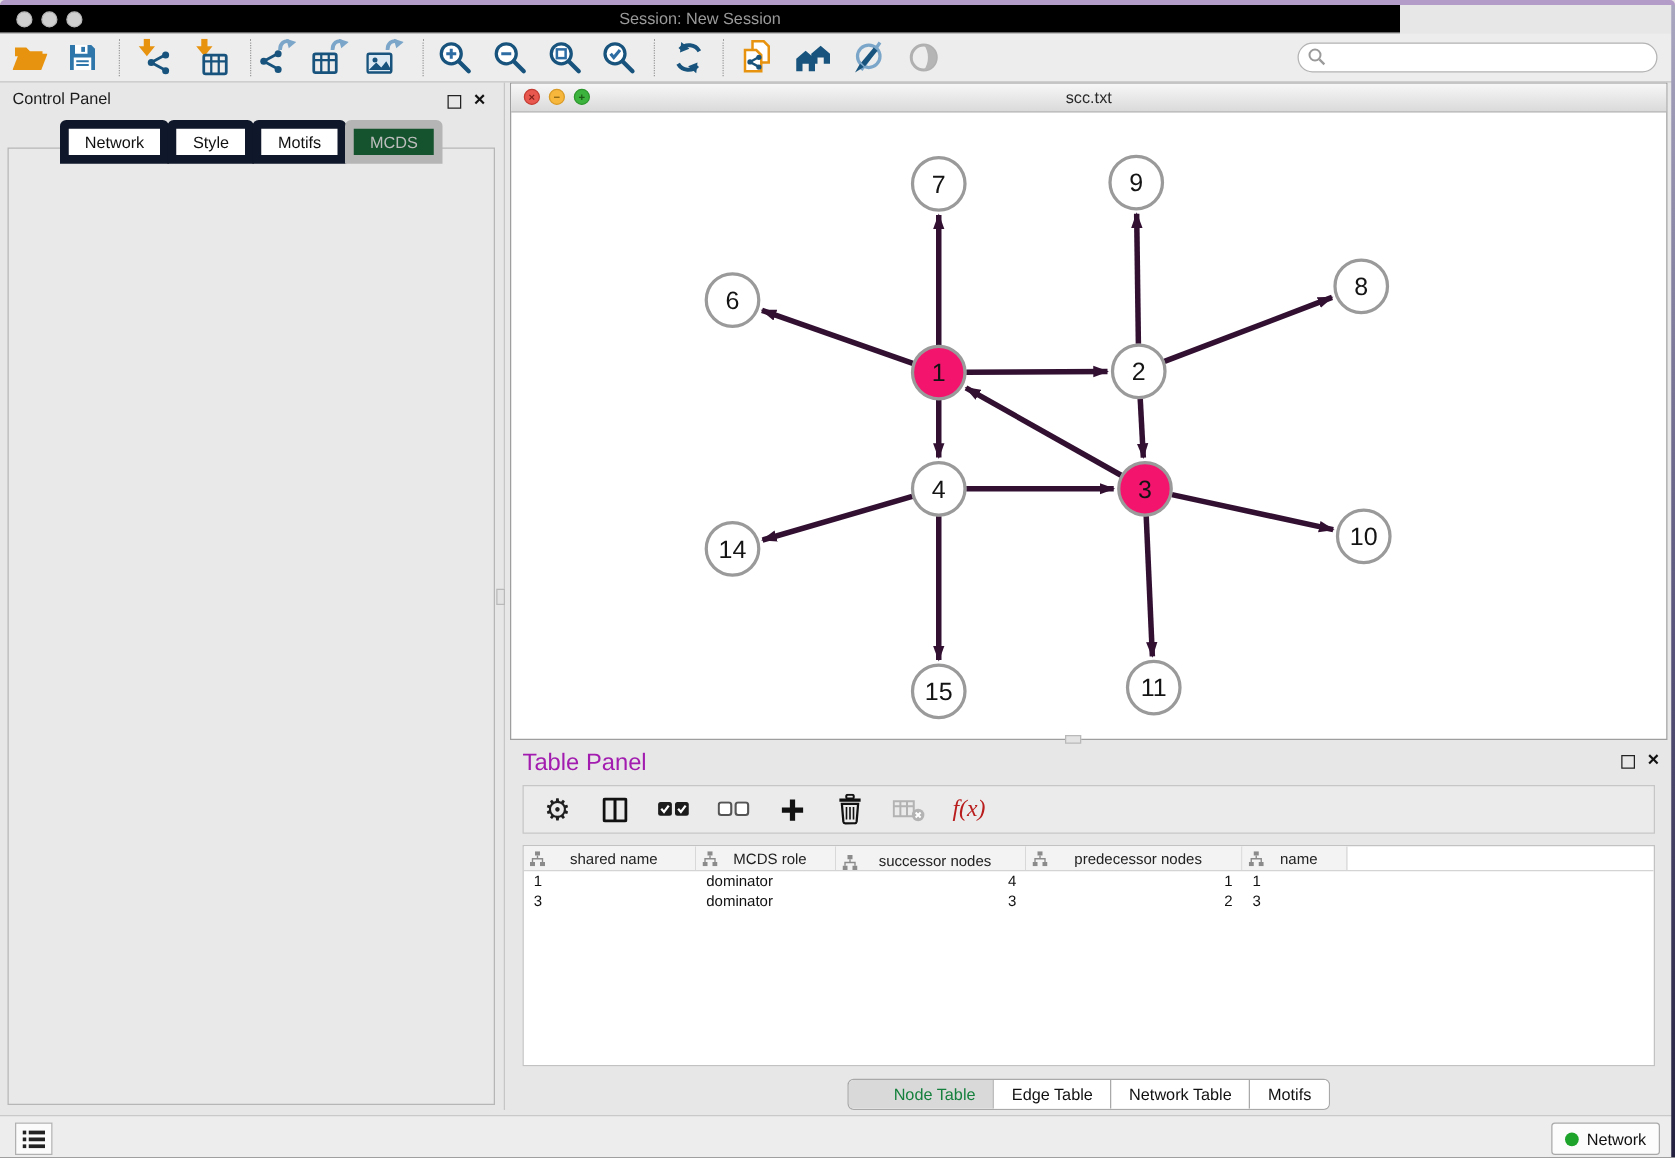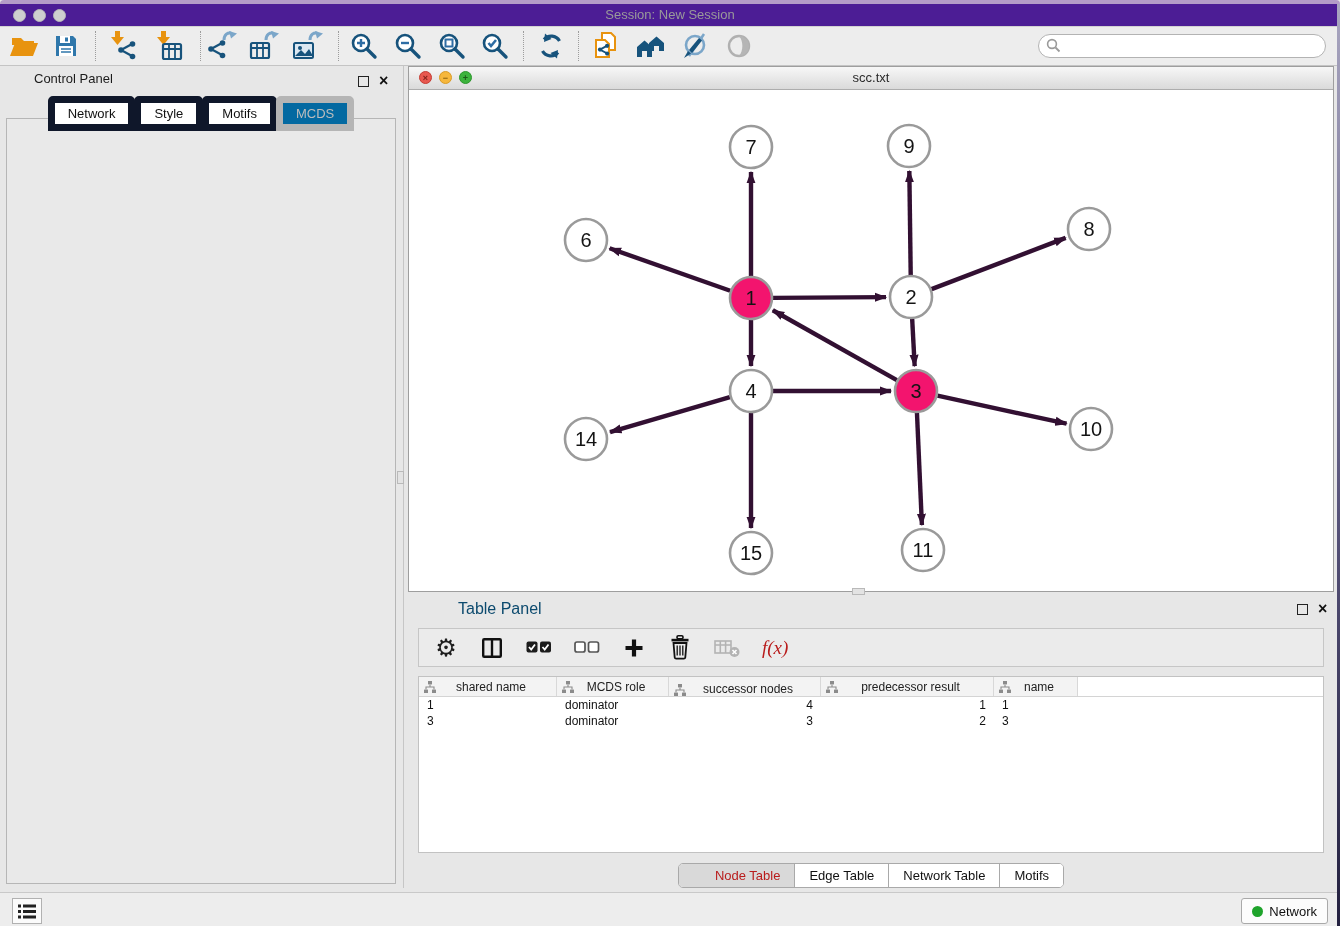--- a/index.html
+++ b/index.html
@@ -1,36 +1,36 @@
 <!DOCTYPE html>
 <html><head>
 <meta charset="utf-8">
 <style>
   html,body{margin:0;padding:0;background:#555;}
   #app{position:relative;width:1340px;height:926px;background:#e7e7e7;font-family:"Liberation Sans",sans-serif;overflow:hidden;}
   .abs{position:absolute;}
   
   #top-accent{left:0;top:0;width:1340px;height:4px;background:#b49cc8;border-radius:4px 4px 0 0;}
-  #titlebar{left:0;top:4px;width:1340px;height:22px;background:#4c1d95;border-bottom:1px solid #d2d2d2;}
+  #titlebar{left:0;top:4px;width:1120px;height:22px;background:#000000;border-bottom:1px solid #d2d2d2;}
   .tl-gray{position:absolute;top:5px;width:11px;height:11px;border-radius:50%;background:#cfcfcf;border:1px solid #b7b7b7;}
   #win-title{width:100%;text-align:center;line-height:22px;font-size:13px;color:#9a9a9a;}
   
   #main-toolbar{left:0;top:27px;width:1340px;height:38px;background:#ededed;border-bottom:1px solid #c4c4c4;}
   .tbi{position:absolute;top:0;width:38px;height:38px;display:flex;align-items:center;justify-content:center;}
   .tbsep{position:absolute;top:4px;height:30px;width:0;border-left:1px dotted #9c9c9c;}
   #search-wrap{position:absolute;right:14px;top:7px;width:288px;height:24px;}
   #search-input{width:100%;height:100%;box-sizing:border-box;border:1px solid #b3b3b3;border-radius:12px;background:#fff;padding:0 8px 0 27px;font-size:13px;outline:none;}
   #search-mag{position:absolute;left:8px;top:4px;}
   
-  #cp-header-title{left:10px;top:71px;font-size:13px;color:#1b1b1b;margin-left:24px;}
+  #cp-header-title{left:10px;top:71px;font-size:13px;color:#1b1b1b;}
   .float-ic{width:9px;height:9px;border:1.6px solid #222;}
   .close-ic{font-size:16px;font-weight:bold;color:#111;line-height:14px;}
   #cp-tabs{left:0;top:96px;width:403px;display:flex;justify-content:center;}
   .tab{font-size:13px;padding:3px 13px;background:#fff;border:7px solid #0f172a;border-radius:5px 5px 0 0;margin-left:-1px;color:#111;position:relative;z-index:2;}
-  .tab.active{background:#0369a1;color:#bdbdbd;border-color:#b5b5b5;}
+  .tab.active{background:#14532d;color:#bdbdbd;border-color:#b5b5b5;}
   #cp-content{left:6px;top:118px;width:390px;height:766px;background:#e9e9e9;border:1px solid #b6b6b6;box-sizing:border-box;z-index:1;}
   #opt-label{left:0;top:137px;width:403px;text-align:center;font-size:13px;color:#111;}
   #opt-dropdown{left:44px;top:157px;width:311px;height:24px;background:#fff;border:1px solid #9e9e9e;border-radius:4px;box-sizing:border-box;display:flex;align-items:center;}
   #opt-dropdown span{flex:1;padding-left:13px;font-size:13px;color:#111;}
   .btn{position:absolute;height:23px;background:#fff;border:1px solid #9e9e9e;border-radius:4px;box-sizing:border-box;font-size:13px;color:#111;display:flex;align-items:center;justify-content:center;}
   #run-btn{left:94px;top:191px;width:95px;}
   #close-btn{left:203px;top:191px;width:103px;}
   #mcds-fieldset{left:12px;top:493px;width:373px;height:378px;border:1px solid #9a9a9a;box-sizing:border-box;}
   #mcds-legend{position:absolute;left:8px;top:-9px;background:#e9e9e9;padding:0 4px;font-size:13px;color:#111;}
   #mcds-inner{position:absolute;left:4px;top:12px;right:4px;bottom:4px;background:#fff;overflow:hidden;}
@@ -44,38 +44,38 @@
   #net-win{left:408px;top:66px;width:926px;height:526px;background:#fff;border:1px solid #9e9e9e;box-sizing:border-box;}
   #net-titlebar{position:absolute;left:0;top:0;right:0;height:22px;background:linear-gradient(#f7f7f7,#dadada);border-bottom:1px solid #adadad;}
   #net-title{width:100%;text-align:center;line-height:22px;font-size:13px;color:#2a2a2a;}
   .traffic{position:absolute;top:4px;width:13px;height:13px;border-radius:50%;box-sizing:border-box;font-size:9px;line-height:12px;text-align:center;font-weight:bold;}
   #tl-close{left:10px;background:#e8584f;border:1px solid #c43c33;color:#7e201a;}
   #tl-min{left:30px;background:#f6b73c;border:1px solid #d99b27;color:#8a6210;}
   #tl-max{left:50px;background:#3cb33c;border:1px solid #2d962d;color:#1c5c18;}
   #net-svg{position:absolute;left:0;top:22px;}
   #h-handle{left:852px;top:588px;width:13px;height:7px;background:#e3e3e3;border:1px solid #b9b9b9;box-sizing:border-box;}
   
-  #tp-title{left:418px;top:600px;font-size:16px;color:#0c4a6e;margin-left:40px;}
+  #tp-title{left:418px;top:600px;font-size:19px;color:#a21caf;}
   #tp-toolbar{left:418px;top:628px;width:906px;height:39px;background:#ebebeb;border:1px solid #c6c6c6;box-sizing:border-box;display:flex;align-items:center;gap:22px;padding-left:15px;}
   .tpi{display:flex;align-items:center;justify-content:center;min-width:24px;height:30px;}
   .gear-char{font-family:"DejaVu Sans",sans-serif;font-size:24px;color:#1f1f1f;line-height:28px;}
   .fx{font-family:"Liberation Serif",serif;font-style:italic;font-size:19px;color:#b91c1c;}
   #ntable{left:418px;top:676px;width:906px;height:177px;background:#fff;border:1px solid #c2c2c2;box-sizing:border-box;overflow:hidden;}
   #thead{display:flex;height:19px;border-bottom:1px solid #d4d4d4;}
   .th{background:#f3f3f3;border-right:1px solid #d8d8d8;display:flex;align-items:center;font-size:12px;color:#222;box-sizing:border-box;padding-left:5px;}
   .th span{flex:1;text-align:center;padding-right:10px;}
   .trow{display:flex;height:16px;}
   .td{font-size:12px;color:#111;box-sizing:border-box;padding:1px 8px 0 8px;white-space:nowrap;overflow:hidden;}
   .td.r{text-align:right;}
   .w0{width:138px;}.w1{width:112px;}.w2{width:152px;align-items:flex-end;}.w3{width:173px;}.w4{width:84px;}
   #tp-tabs-row{left:408px;top:863px;width:926px;display:flex;justify-content:center;}
   #tp-tabs{display:flex;border:1px solid #a9a9a9;border-radius:5px;overflow:hidden;background:#fff;}
   .ttab{font-size:13px;padding:4px 14px;background:#fff;color:#111;border-left:1px solid #a9a9a9;}
   .ttab:first-child{border-left:none;}
-  .ttab.active{background:#d9d9d9;color:#b91c1c;padding-left:36px;}
+  .ttab.active{background:#d9d9d9;color:#15803d;padding-left:36px;}
   
   #status-bar{left:0;top:892px;width:1340px;height:34px;background:#ededed;border-top:1px solid #c9c9c9;box-sizing:border-box;}
   #list-btn{position:absolute;left:12px;top:5px;width:28px;height:24px;background:#fbfbfb;border:1px solid #b1b1b1;display:flex;align-items:center;justify-content:center;}
   #memory-btn{position:absolute;right:12px;top:5px;height:24px;padding:0 10px;background:#fcfcfc;border:1px solid #a9a9a9;border-radius:3px;display:flex;align-items:center;gap:6px;font-size:13px;color:#111;}
   #memory-dot{width:11px;height:11px;border-radius:50%;background:#1ea32b;}
   #desktop-edge{right:0;top:4px;width:3px;height:922px;background:linear-gradient(#a9a6c0,#57537a 55%,#23203f);}
   .hdr-ics{position:absolute;display:flex;align-items:center;gap:10px;}
 </style>
 </head>
 <body>
@@ -442,21 +442,21 @@
           </svg>
           <span>successor nodes</span>
         </div>
         <div class="th w3">
           <svg width="12" height="12" viewBox="0 0 12 12">
             <rect x="4" y="0" width="4" height="3.4" fill="#8b8b8b"></rect>
             <path d="M6 3.4 V6 M2 8.6 V6 H10 V8.6" stroke="#8b8b8b" stroke-width="1.1" fill="none"></path>
             <rect x="0" y="8.6" width="4" height="3.4" fill="#8b8b8b"></rect>
             <rect x="8" y="8.6" width="4" height="3.4" fill="#8b8b8b"></rect>
           </svg>
-          <span>predecessor result</span>
+          <span>predecessor nodes</span>
         </div>
         <div class="th w4">
           <svg width="12" height="12" viewBox="0 0 12 12">
             <rect x="4" y="0" width="4" height="3.4" fill="#8b8b8b"></rect>
             <path d="M6 3.4 V6 M2 8.6 V6 H10 V8.6" stroke="#8b8b8b" stroke-width="1.1" fill="none"></path>
             <rect x="0" y="8.6" width="4" height="3.4" fill="#8b8b8b"></rect>
             <rect x="8" y="8.6" width="4" height="3.4" fill="#8b8b8b"></rect>
           </svg>
           <span>name</span>
         </div>

